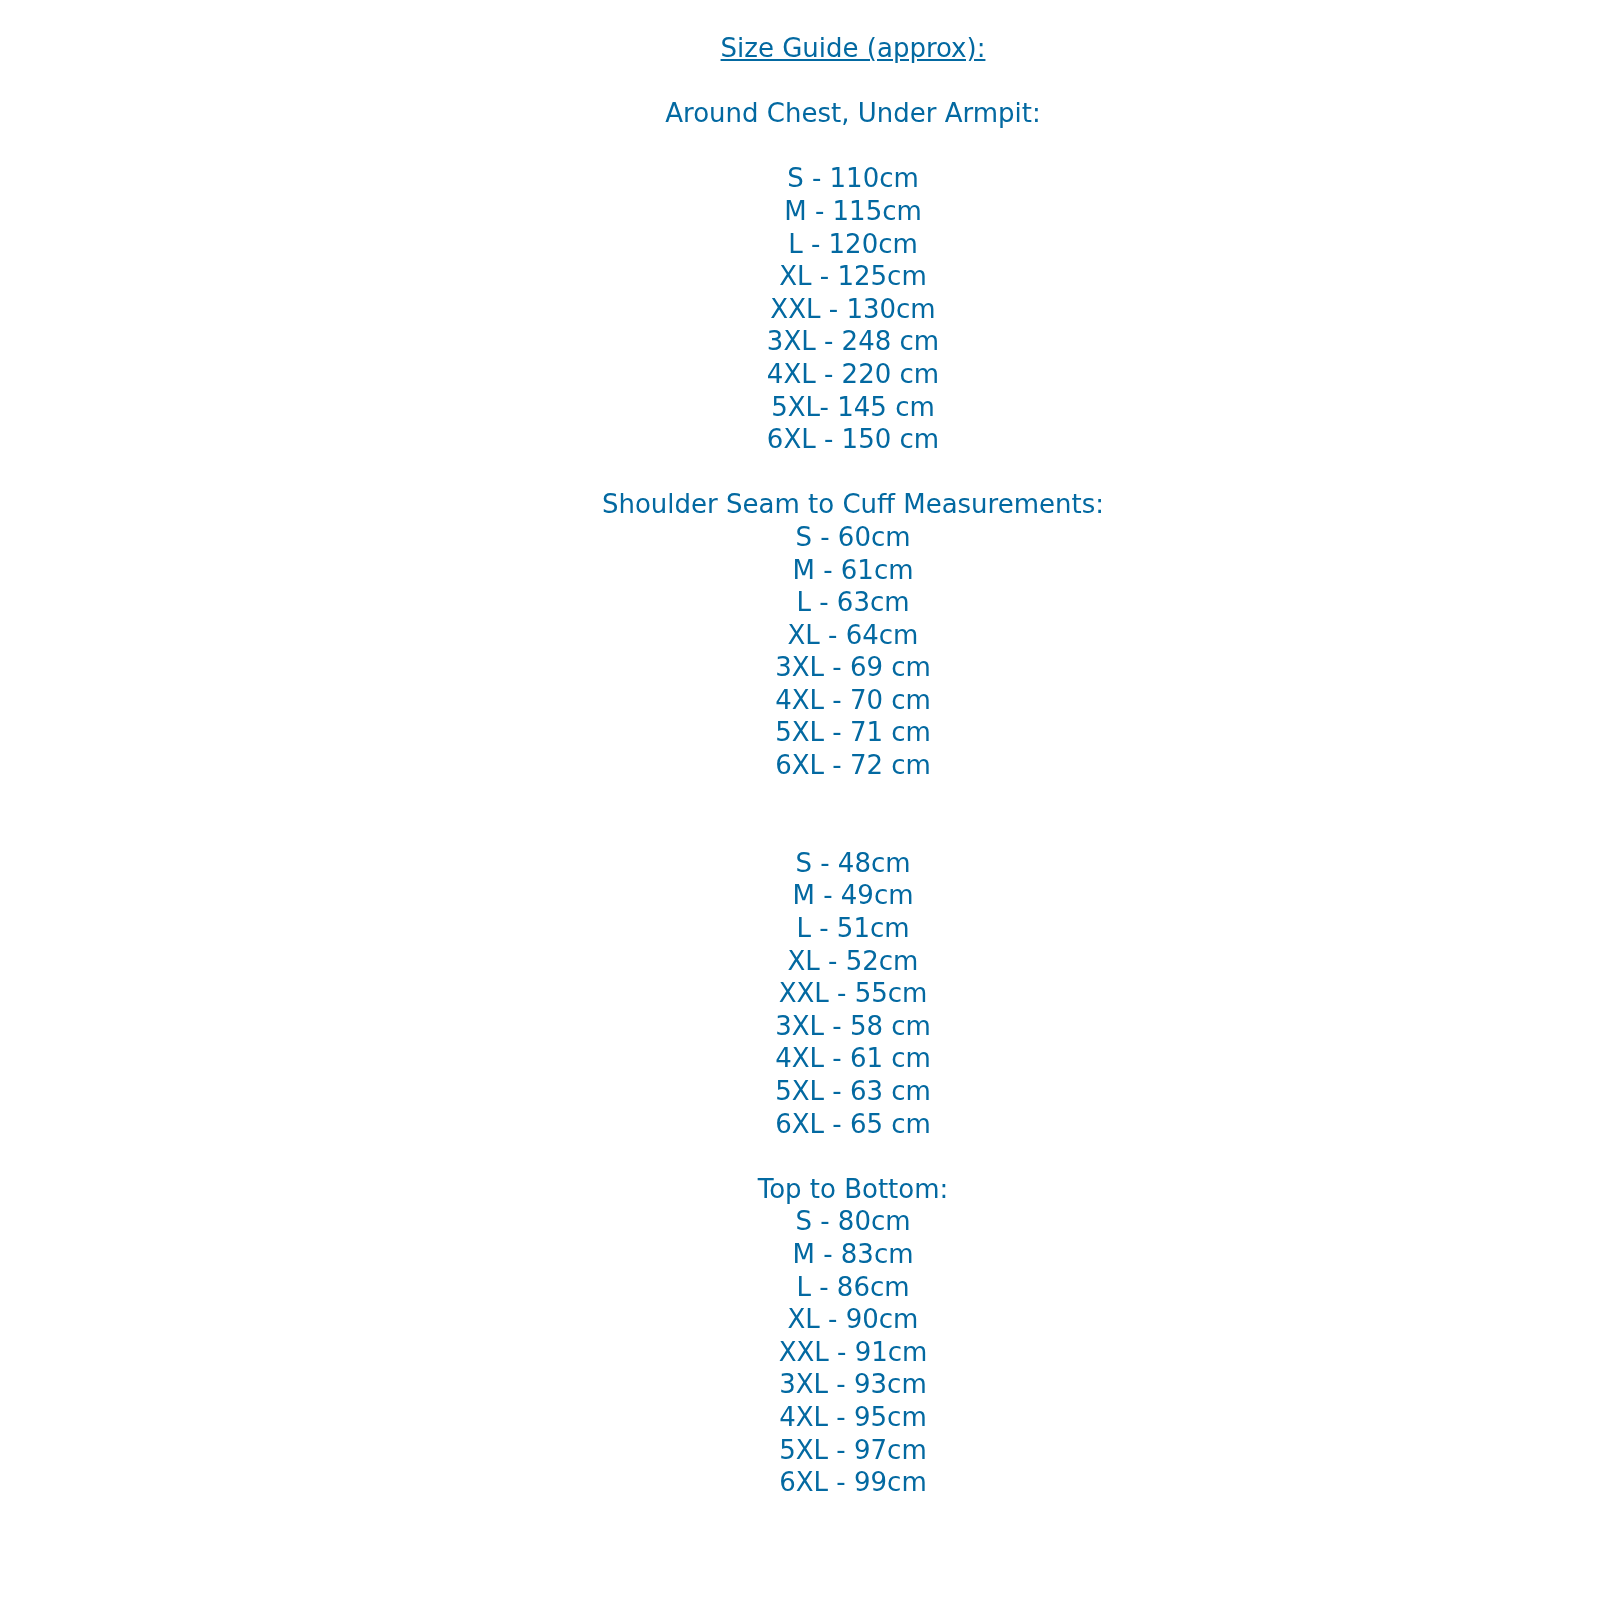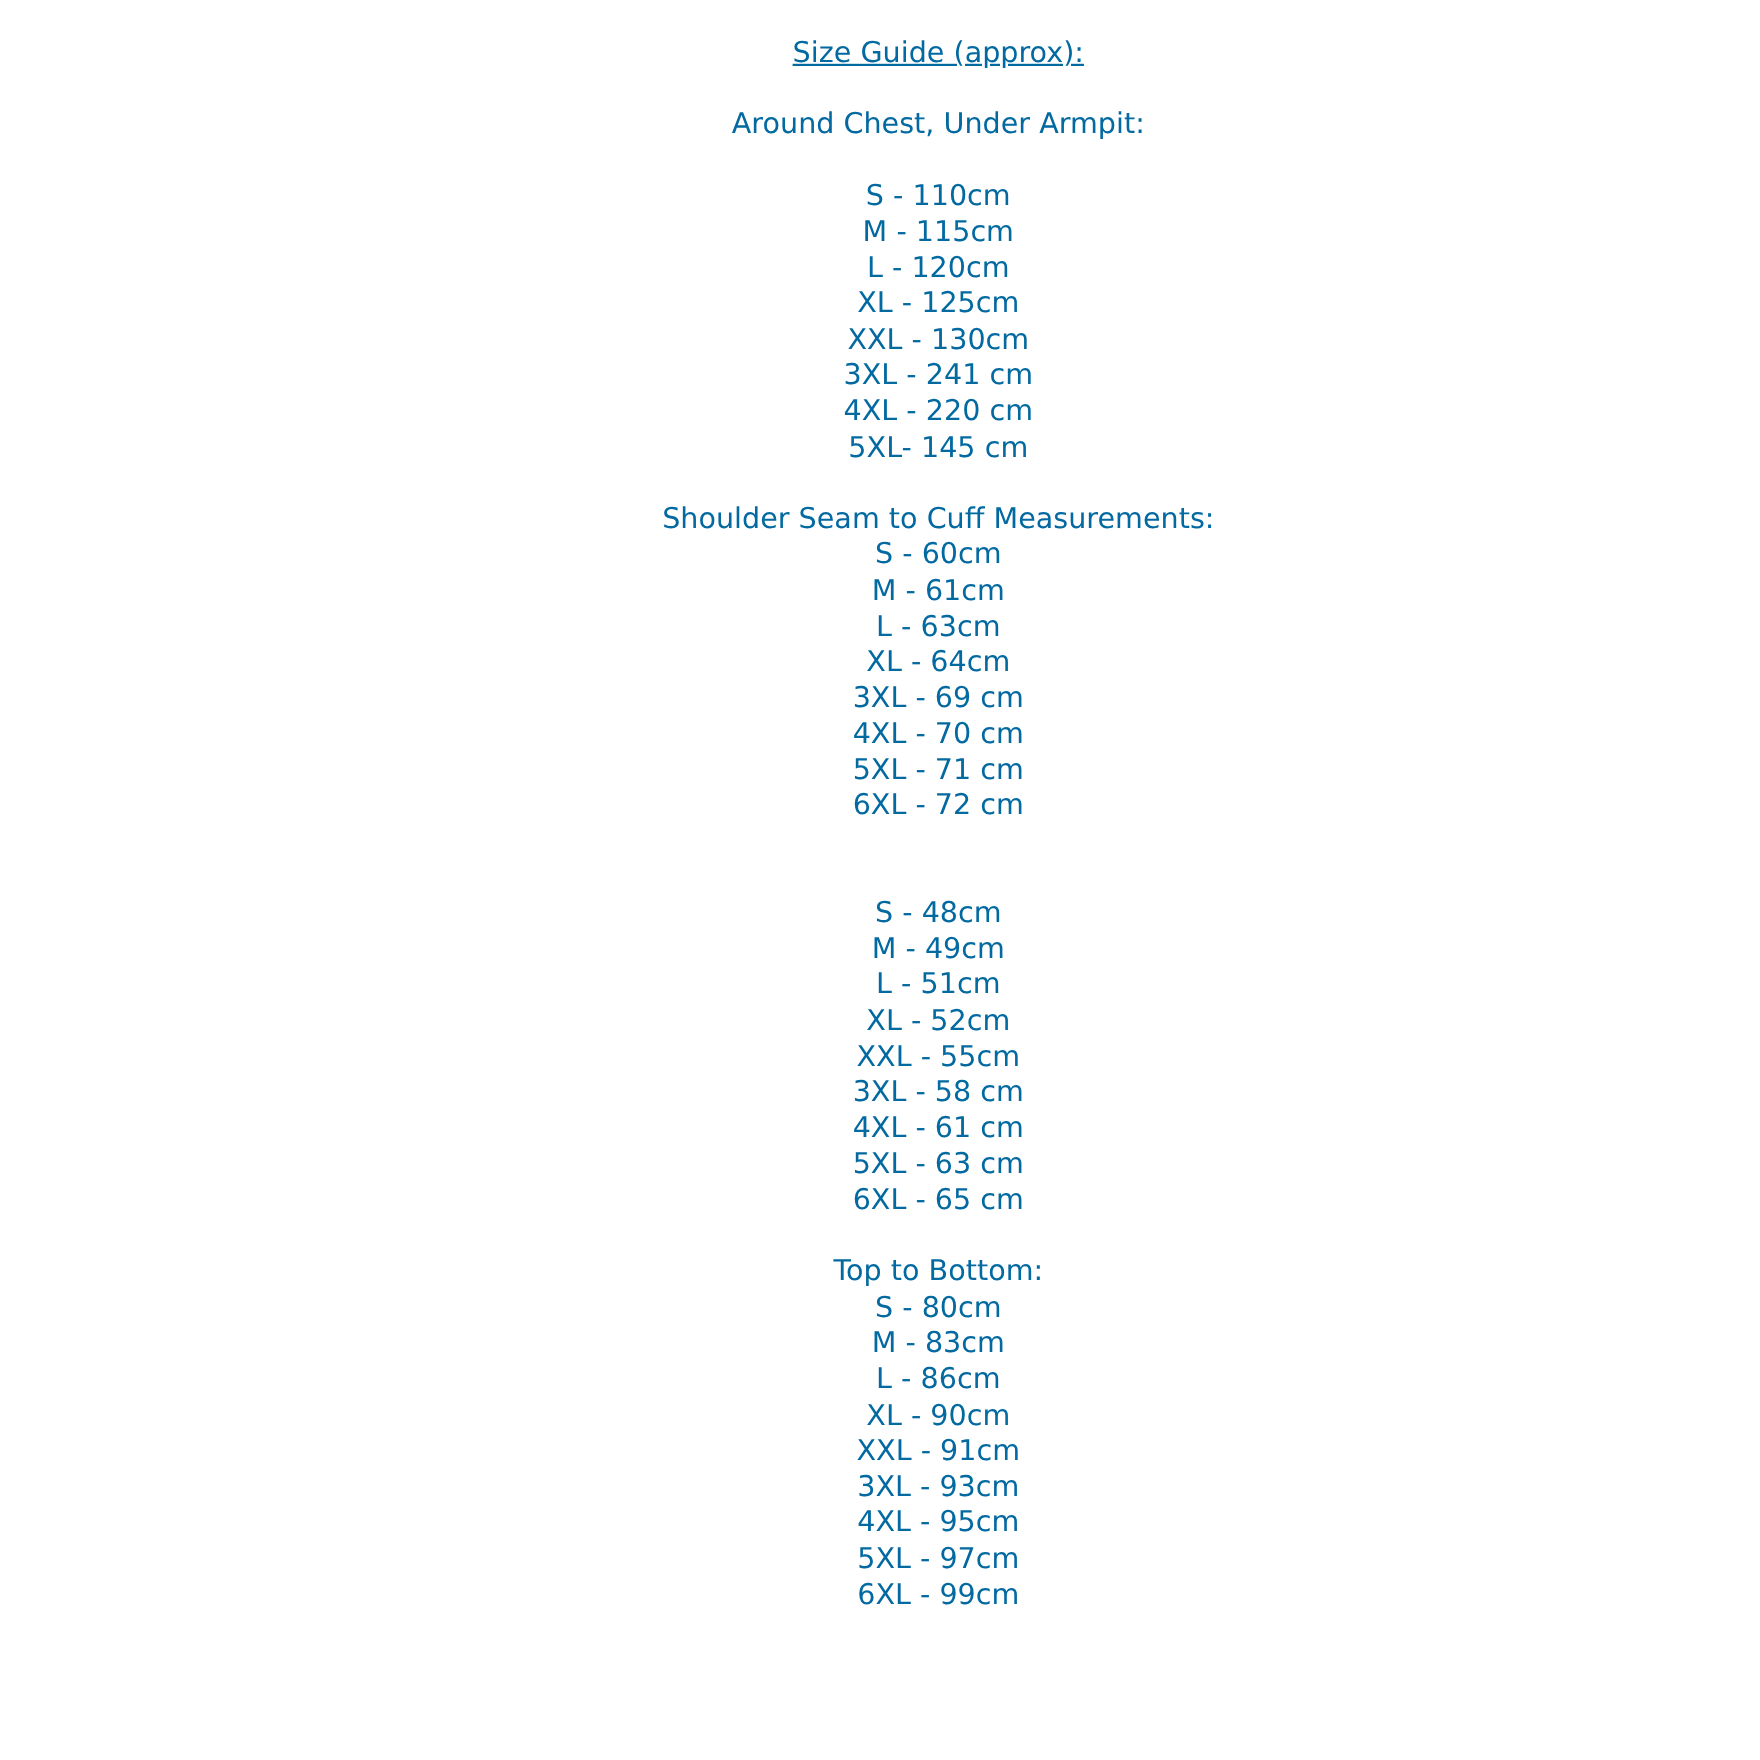--- a/index.html
+++ b/index.html
@@ -42,23 +42,24 @@
   <div class="blank"></div>
 
   <div>
     <div class="heading">Around Chest, Under Armpit:</div>
     <div class="blank"></div>
     <div class="row">S - 110cm</div>
     <div class="row">M - 115cm</div>
     <div class="row">L - 120cm</div>
     <div class="row">XL - 125cm</div>
     <div class="row">XXL - 130cm</div>
-    <div class="row">3XL - 241 cm</div>
+    <div class="row">3XL - 248 cm</div>
     <div class="row">4XL - 220 cm</div>
     <div class="row">5XL- 145 cm</div>
+    <div class="row">6XL - 150 cm</div>
   </div>
 
   <div class="blank"></div>
 
   <div>
     <div class="heading">Shoulder Seam to Cuff Measurements:</div>
     <div class="row">S - 60cm</div>
     <div class="row">M - 61cm</div>
     <div class="row">L - 63cm</div>
     <div class="row">XL - 64cm</div>

